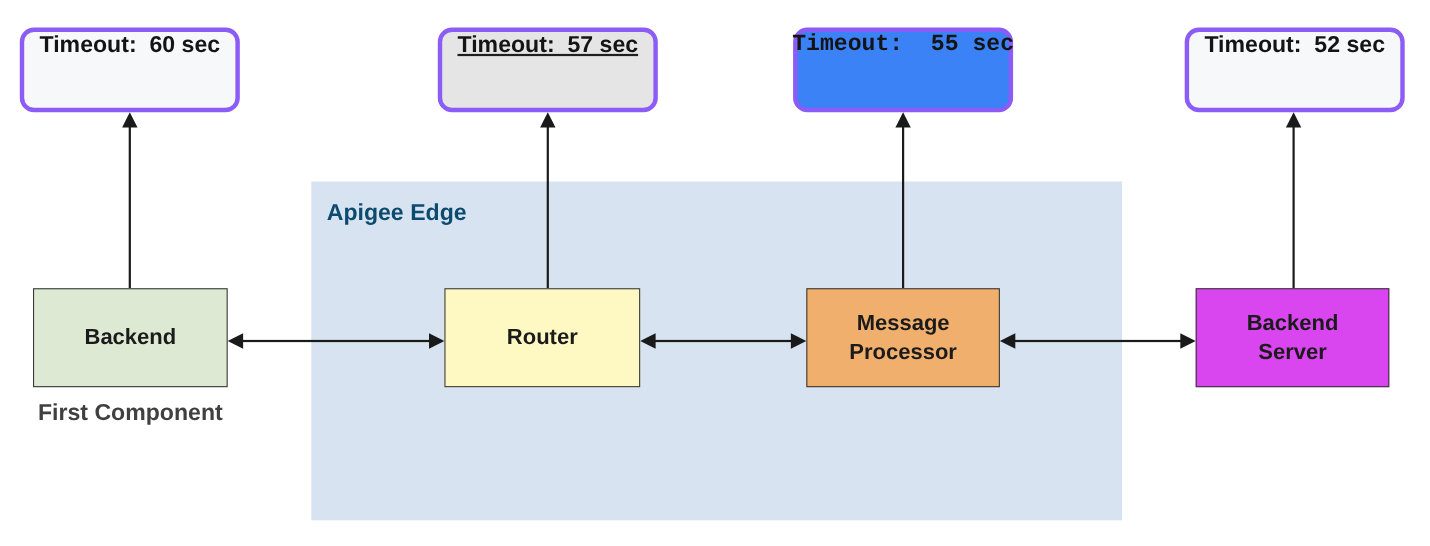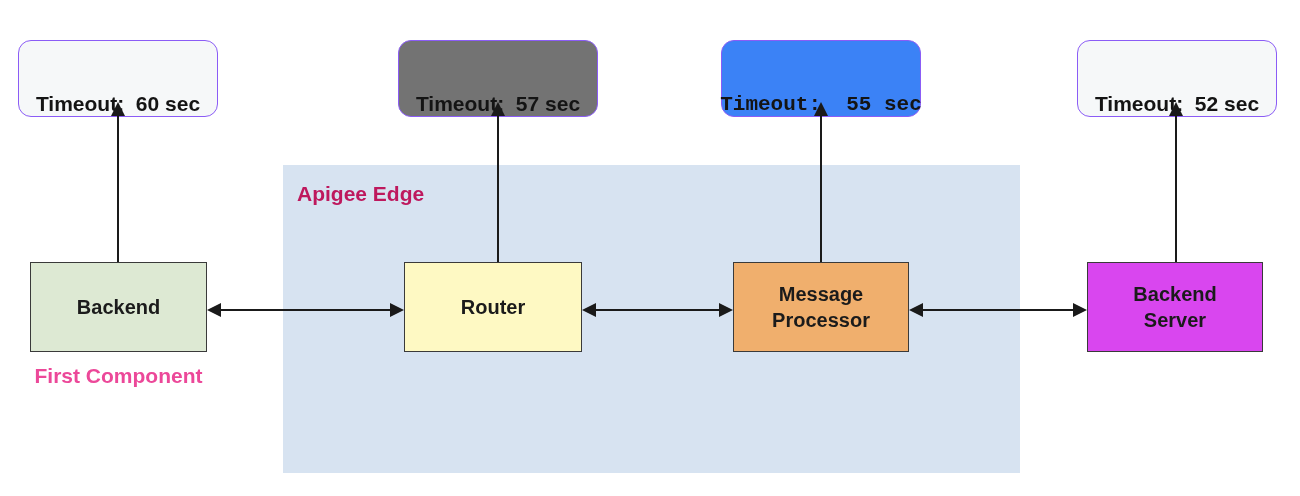--- a/index.html
+++ b/index.html
@@ -18,33 +18,33 @@
     position: absolute;
     left: 283px; top: 165px;
     width: 737px; height: 308px;
     background: #d7e3f1;
   }
   .apigee-label {
     position: absolute;
     left: 14px; top: 17px;
     font-size: 21px;
     font-weight: bold;
-    color: #be185d;
+    color: #0c4a6e;
   }
 
   
   .timeout {
     position: absolute;
-    top: 40px;
+    top: 25px;
     width: 200px; height: 77px;
     background: #f6f8f9;
-    border: 1px solid #8b5cf6;
+    border: 4px solid #8b5cf6;
     border-radius: 13px;
     display: flex;
-    align-items: flex-end;
+    align-items: flex-start;
     justify-content: center;
     box-sizing: border-box;
   }
   .timeout span {
     font-size: 21px;
     font-weight: bold;
     white-space: pre;
     color: #141414;
   }
   .t1 { left: 18px; }
@@ -78,21 +78,21 @@
   .c-backend { left: 1087px; width: 176px; background: #dc9493; }
 
   
   .caption {
     position: absolute;
     top: 364px;
     height: 26px;
     font-size: 21px;
     font-weight: bold;
     text-align: center;
-    color: #ec4899;
+    color: #404040;
   }
   .cap-first { left: 12px;   width: 213px; }
   .cap-last  { left: 1069px; width: 213px; }
 
   
   .varrow { position: absolute; top: 102px; width: 14px; height: 160px; z-index: 2; }
   .varrow .vhead {
     position: absolute; top: 0; left: 0;
     width: 0; height: 0;
     border-left: 7px solid transparent;
@@ -138,21 +138,21 @@
 
 <div class="canvas">
 
   <div class="apigee-box" style="background-color: rgb(215, 227, 241);">
     <div class="apigee-label">Apigee Edge</div>
   </div>
 
   <div class="timeout t1" style="background-color: rgb(246, 248, 249);">
     <span>Timeout:  60 sec</span>
   </div>
-  <div class="timeout t2" style="background-color: #737373;">
+  <div class="timeout t2" style="background-color: #e5e5e5; text-decoration: underline;">
     <span>Timeout:  57 sec</span>
   </div>
   <div class="timeout t3" style="background-color: #3b82f6; font-family: Liberation Mono, monospace;">
     <span>Timeout:  55 sec</span>
   </div>
   <div class="timeout t4" style="background-color: rgb(246, 248, 249);">
     <span>Timeout:  52 sec</span>
   </div>
 
   <div class="varrow va1">

